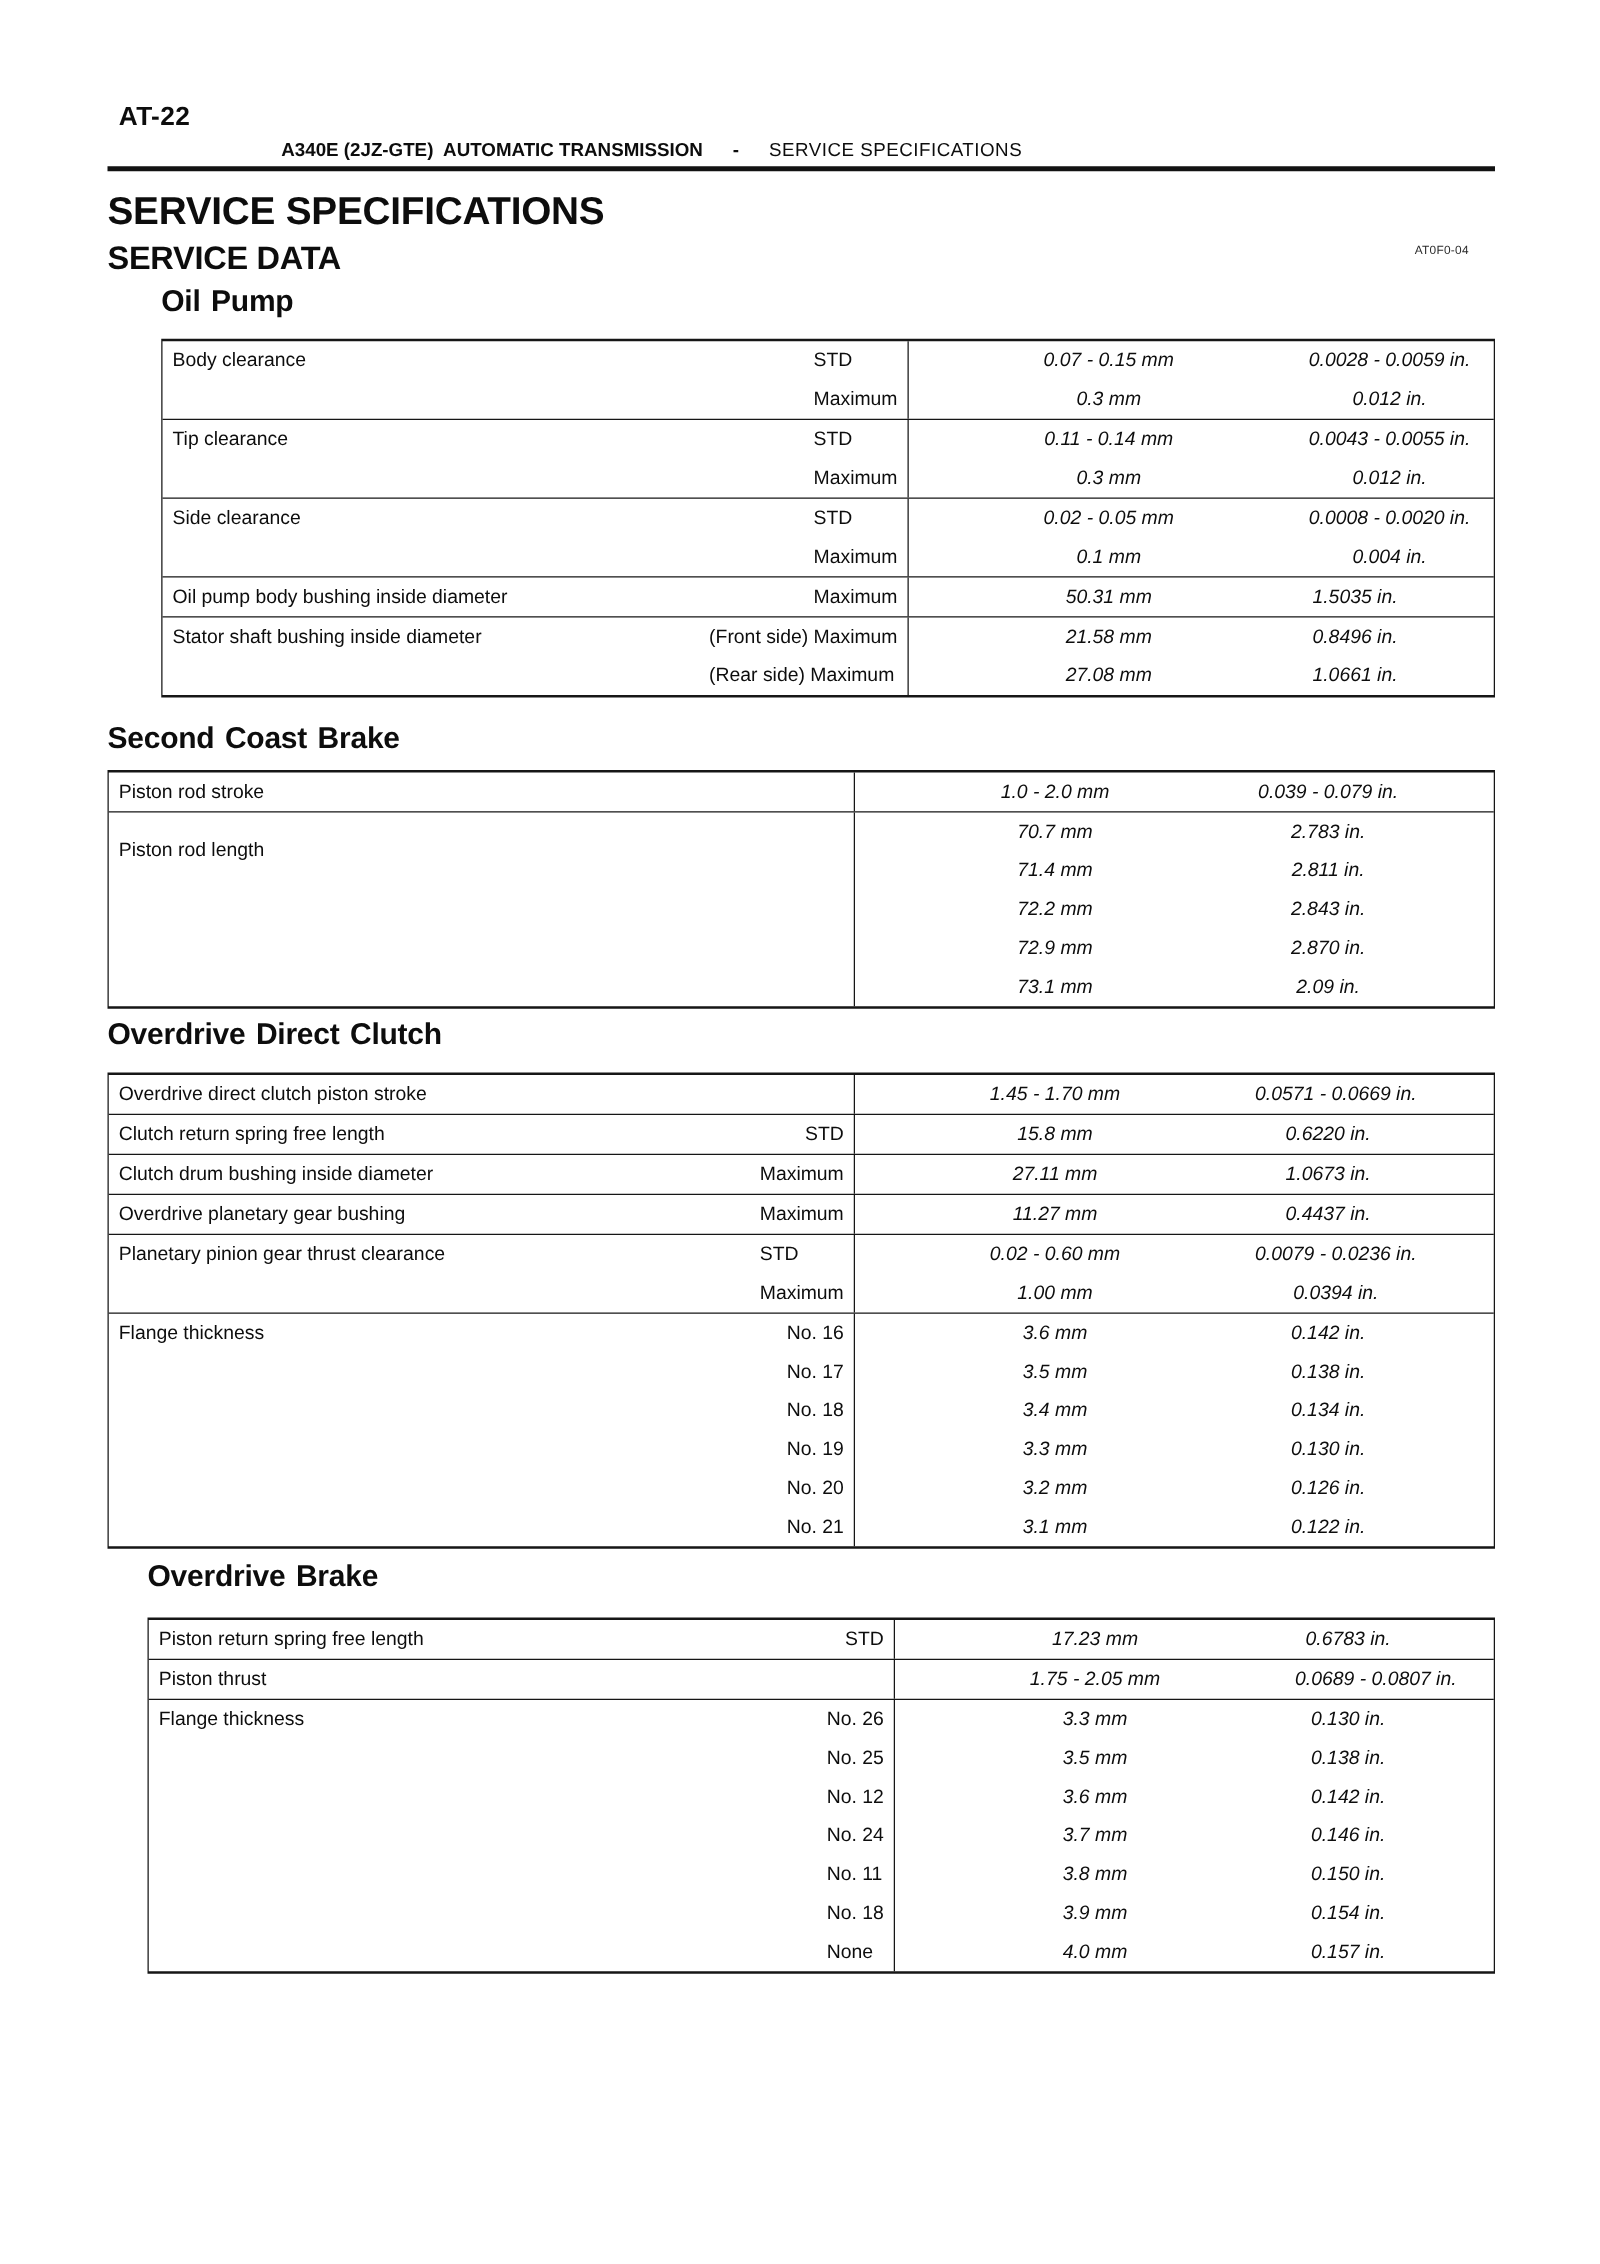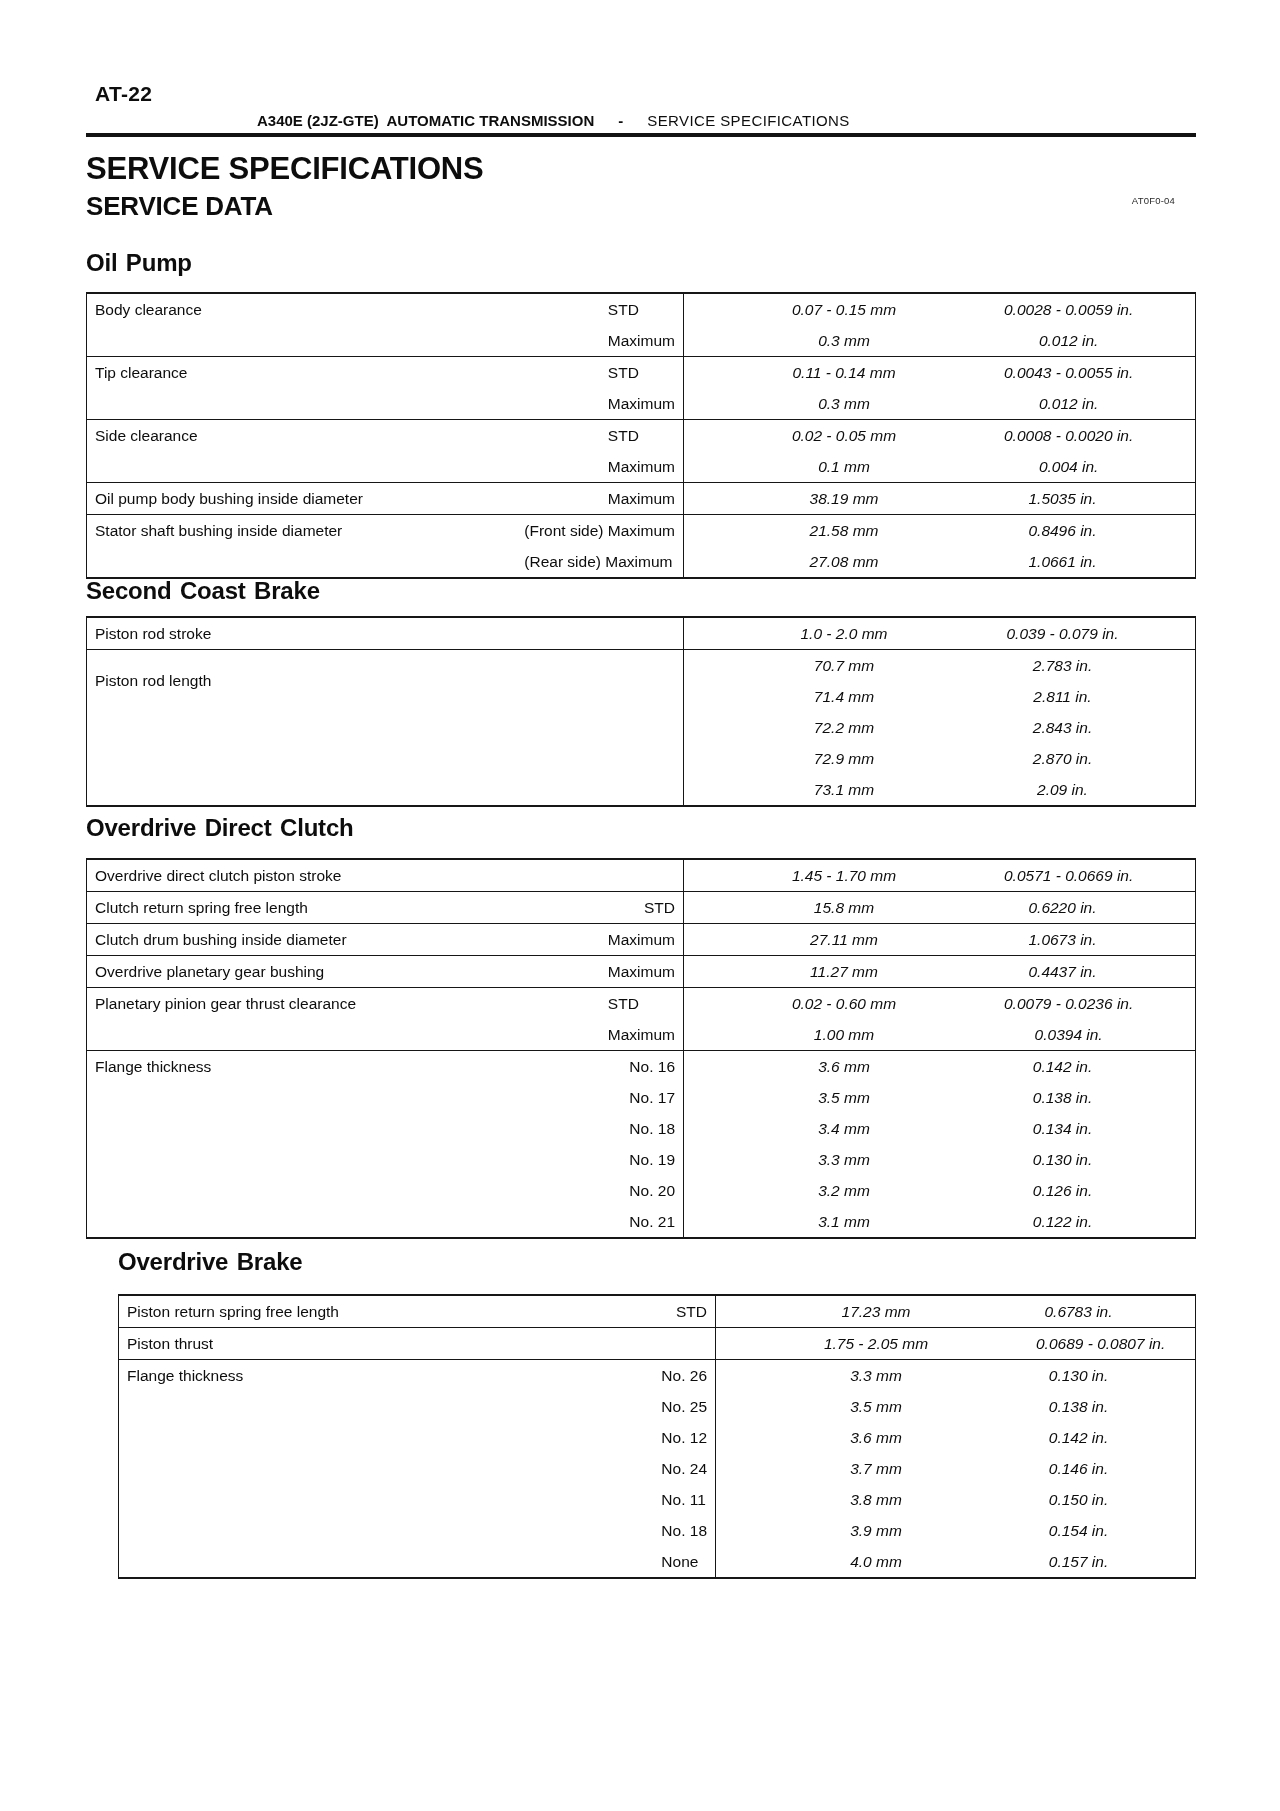--- a/index.html
+++ b/index.html
@@ -7,32 +7,32 @@
   body { font-family:"Liberation Sans","DejaVu Sans",sans-serif; color:#0d0d0d; }
   .page {
     position:relative; width:1280px; height:1811px; background:#ffffff;
     overflow:hidden;
   }
   .content { position:absolute; left:86px; top:0; width:1110px; height:100%; }
 
   
   .page-number { position:absolute; top:82px; left:9px; font-size:21px; font-weight:bold; letter-spacing:.3px; }
   .running-header { position:absolute; top:112px; left:139px; font-size:15px; display:flex; align-items:baseline; white-space:pre; }
-  .rh-left { font-weight:bold;margin-left:32px; }
+  .rh-left { font-weight:bold; }
   .rh-sep { margin:0 24px; font-weight:bold; }
   .rh-right { font-weight:normal; letter-spacing:.4px; }
   .header-rule { position:absolute; top:133px; left:0; right:0; height:3.5px; background:#121212; }
   .doc-title { position:absolute; top:154px; left:0; font-size:31px; font-weight:bold; letter-spacing:-.2px; line-height:30px; }
   .doc-code { position:absolute; top:195px; right:21px; font-size:9.5px; color:#2b2b2b; letter-spacing:.2px; }
   .doc-subtitle { position:absolute; top:193px; left:0; font-size:26px; font-weight:bold; letter-spacing:-.2px; line-height:26px; }
 
   
   .sections { position:absolute; left:0; right:0; top:0; height:100%; }
   .section { position:absolute; left:0; right:0; }
-  .section:nth-of-type(1) { top:250px; }
+  .section:nth-of-type(1) { top:229px;margin-left:43px; }
   .section:nth-of-type(2) { top:578px; }
   .section:nth-of-type(3) { top:815px; }
   .section:nth-of-type(4) { top:1249px;padding-left:32px; }
   .section-heading { font-size:24px; font-weight:bold; line-height:26px; letter-spacing:-.2px; word-spacing:2px; }
   .section:nth-of-type(1) .spec-table { margin-top:16px; }
   .section:nth-of-type(2) .spec-table { margin-top:12px; }
   .section:nth-of-type(3) .spec-table { margin-top:17px; }
   .section:nth-of-type(4) .spec-table { margin-top:19px; }
 
   
@@ -142,21 +142,21 @@
             </div>
             <div class="group">
               <div class="cell-left">
                 <div class="row-label">Oil pump body bushing inside diameter</div>
                 <div class="qual-col">
                   <div class="qual">Maximum</div>
                 </div>
               </div>
               <div class="cell-right">
                 <div class="value-row">
-                  <div class="mm">38.19 mm</div>
+                  <div class="mm">50.31 mm</div>
                   <div class="inch">1.5035 in.</div>
                 </div>
               </div>
             </div>
             <div class="group">
               <div class="cell-left">
                 <div class="row-label">Stator shaft bushing inside diameter</div>
                 <div class="qual-col">
                   <div class="qual">(Front side) Maximum</div>
                   <div class="qual">(Rear side) Maximum</div>

